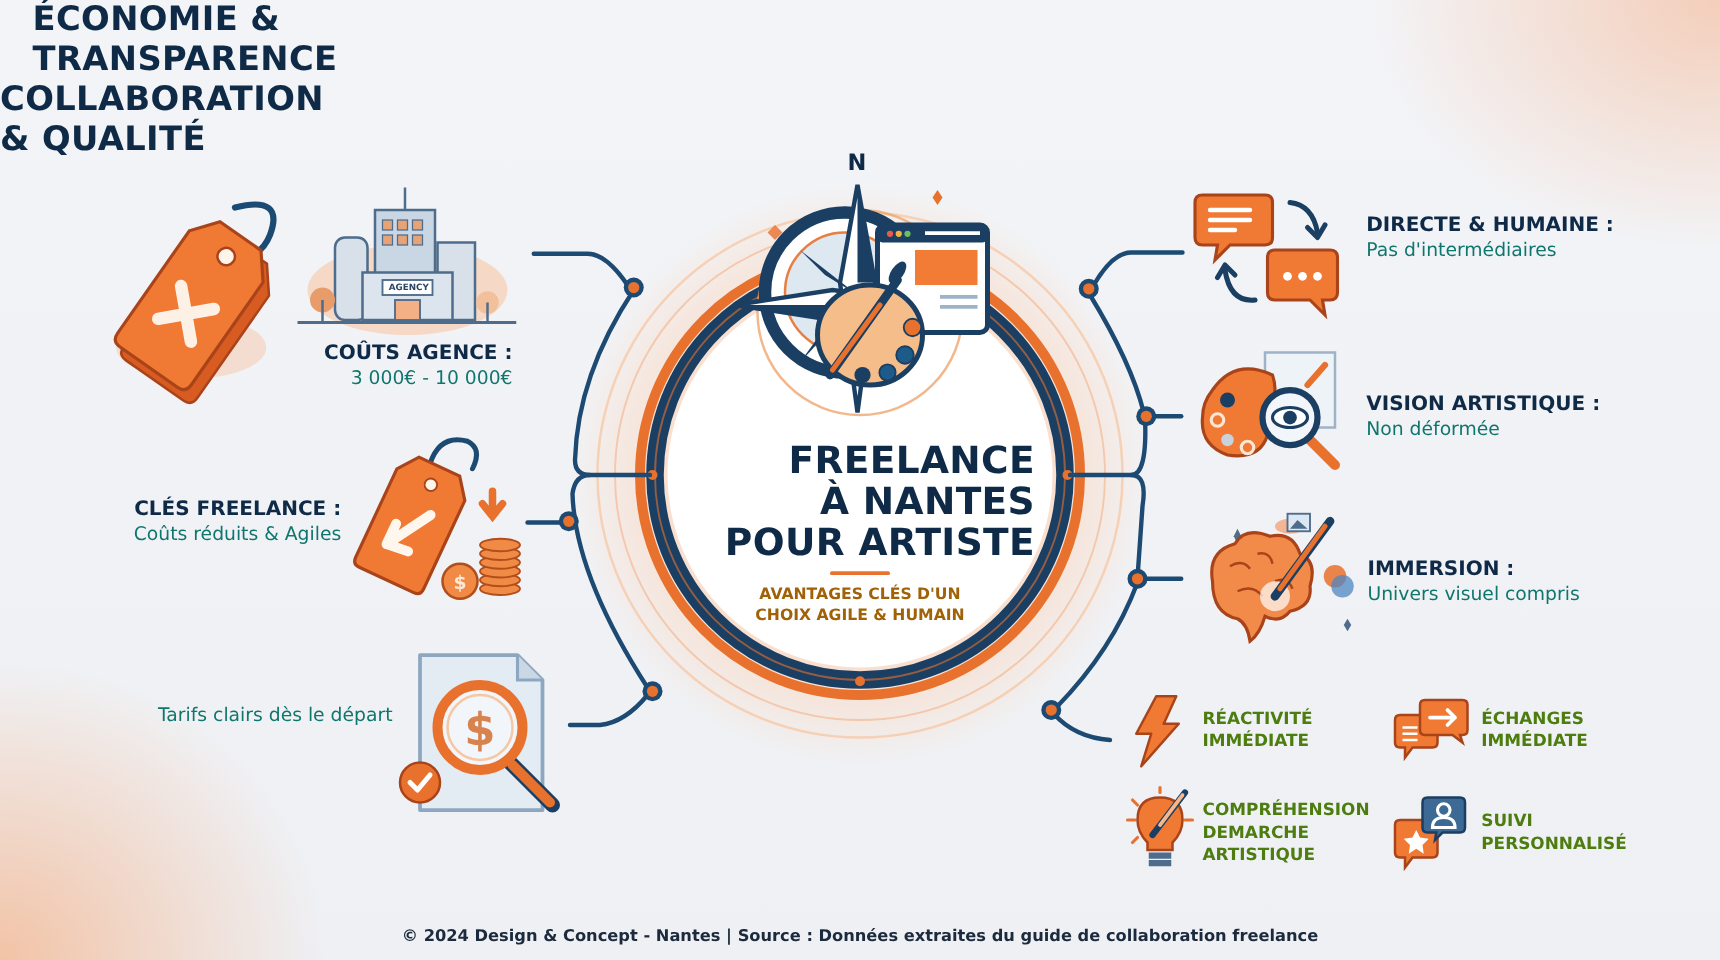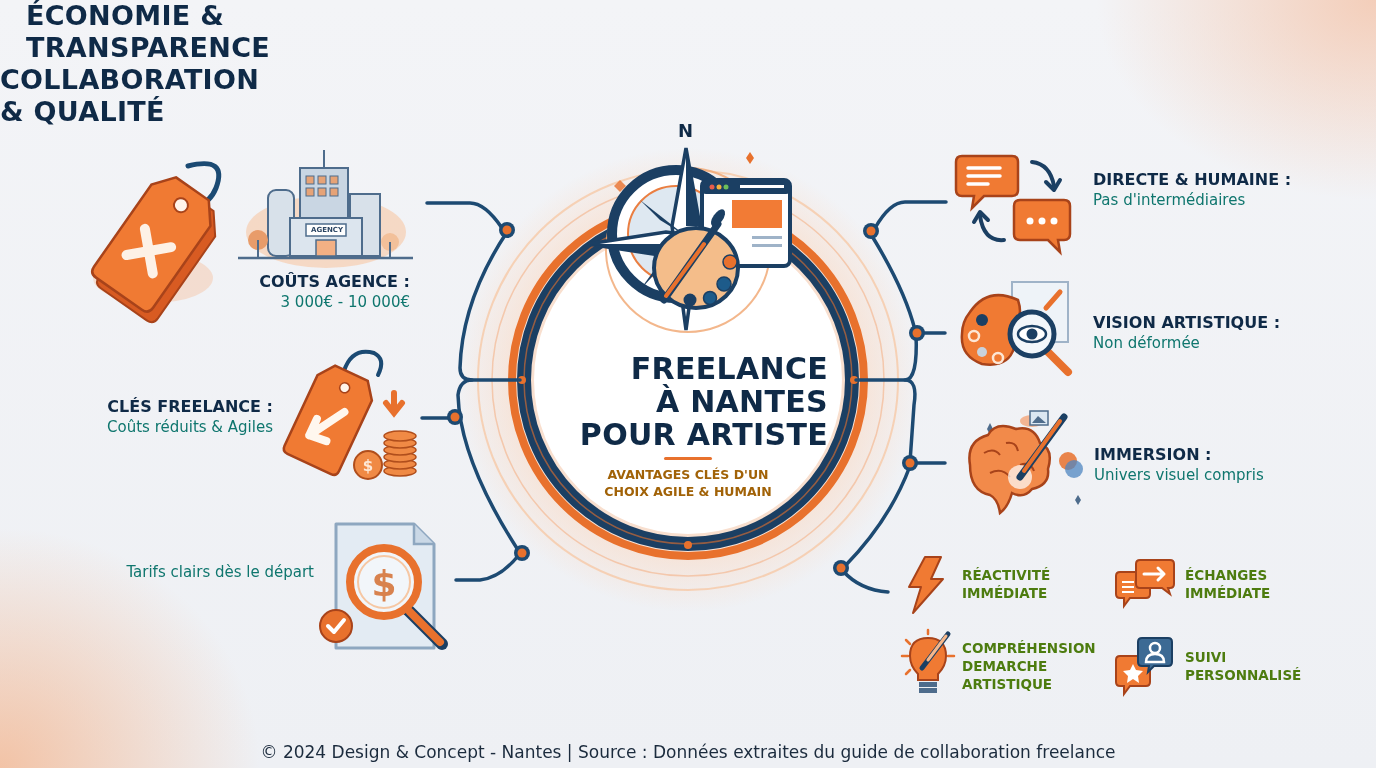--- a/index.html
+++ b/index.html
@@ -37,21 +37,21 @@
       font-size: 30px; line-height: 33px; letter-spacing: 0.3px;
     }
     .center-sub {
       position: absolute; left: 568px; top: 466px; width: 240px; text-align: center;
       font-family: "DejaVu Sans", sans-serif; font-weight: 700; color: #a16207;
       font-size: 12.5px; line-height: 17px;
     }
     .center-rule { position: absolute; left: 664px; top: 457px; width: 48px; height: 3px; background: #e8712d; border-radius: 2px; }
     .footer {
       position: absolute; left: 0; width: 1376px; top: 742px; text-align: center;
-      font-family: "DejaVu Sans", sans-serif; font-size: 17px; color: #1b2b3d;
+      font-family: "DejaVu Sans", sans-serif; font-size: 13px; color: #1b2b3d; font-weight: bold;
     }
     svg { overflow: visible; }
   </style>
 </head>
 <body>
 
 <div class="heading left">
   <div>ÉCONOMIE &amp;</div>
   <div>TRANSPARENCE</div>
 </div>

